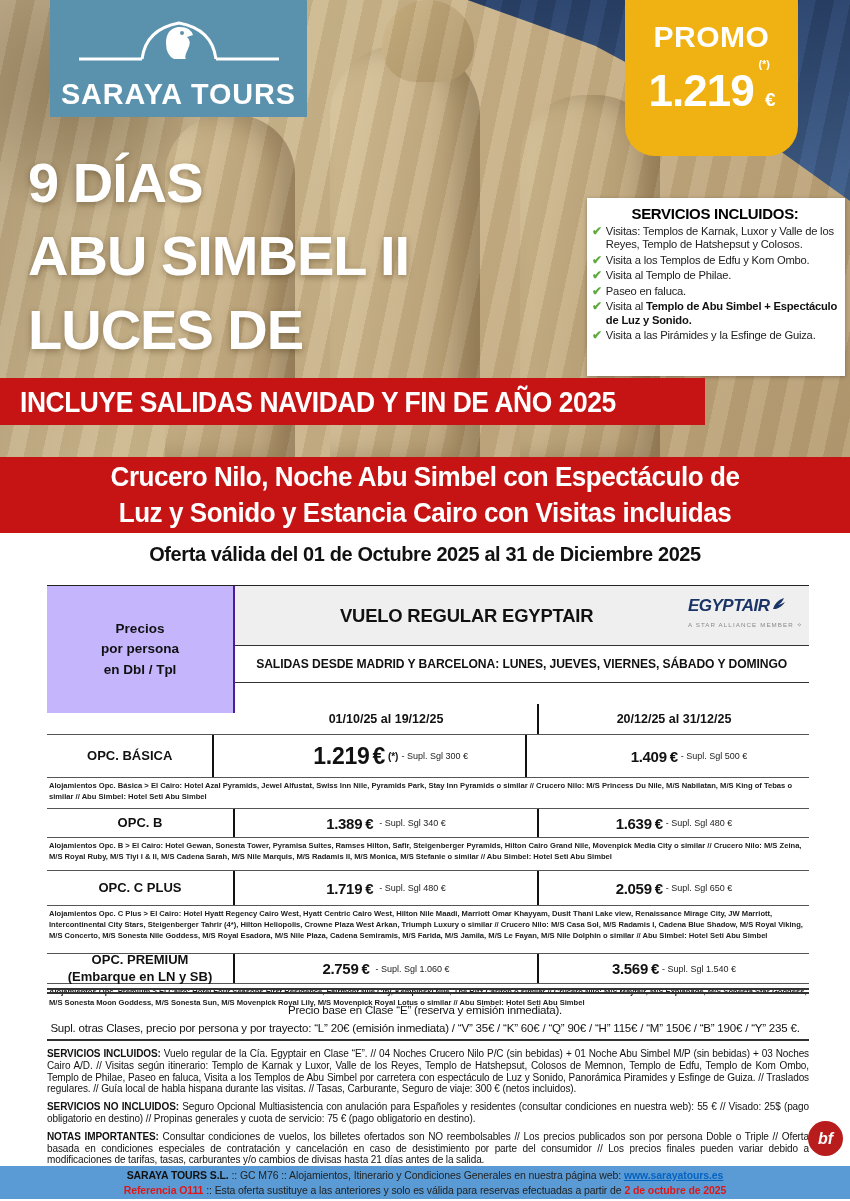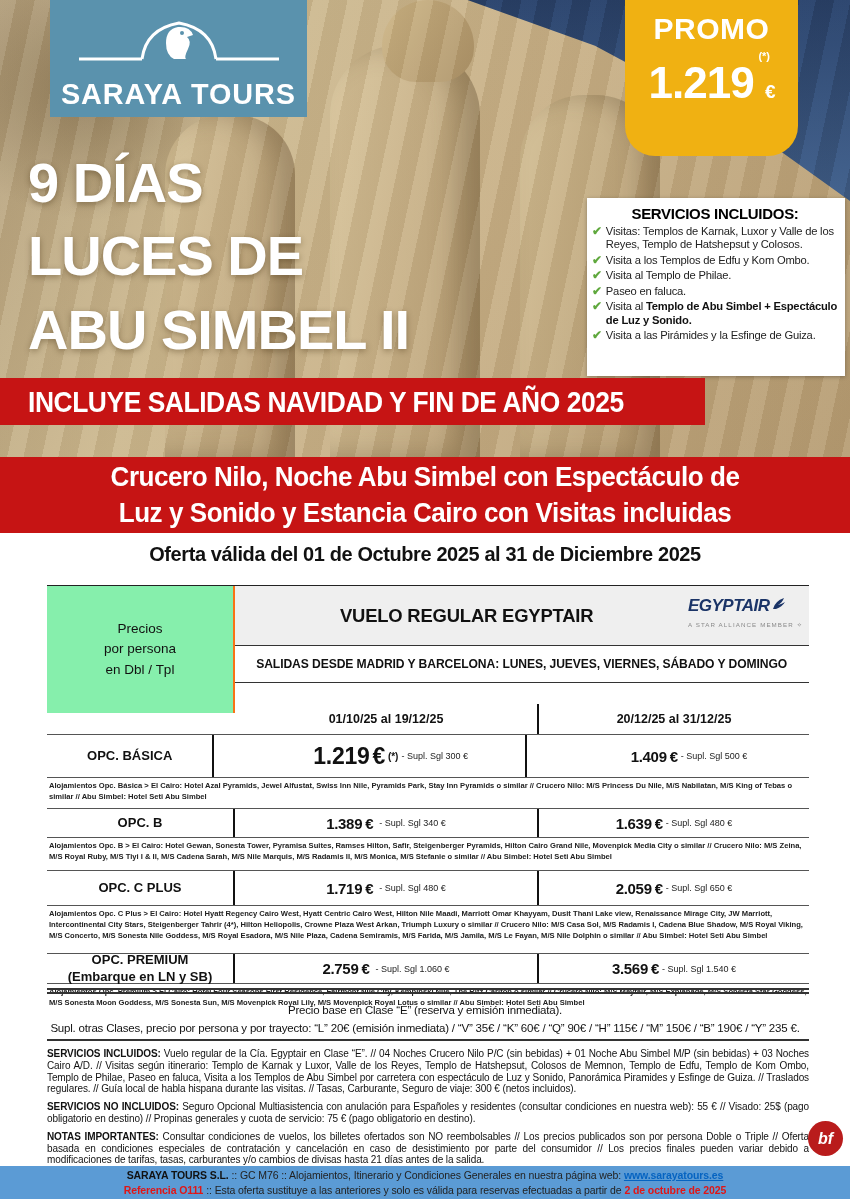--- a/index.html
+++ b/index.html
@@ -36,55 +36,55 @@
 
   
   .logo-box{position:absolute;left:50px;top:0;width:257px;height:117px;background:var(--teal);
     display:flex;flex-direction:column;align-items:center;justify-content:flex-end;padding-bottom:6px;}
   .logo-text{color:#fff;font-size:30px;font-weight:bold;letter-spacing:1px;white-space:nowrap;
     transform:scaleX(.96);}
 
   
   .promo{position:absolute;left:625px;top:0;width:173px;height:156px;background:var(--yellow);
     border-radius:0 0 30px 30px;color:#fff;text-align:center;}
-  .promo-label{font-size:30px;font-weight:bold;margin-top:12px;letter-spacing:.5px;}
+  .promo-label{font-size:30px;font-weight:bold;margin-top:20px;letter-spacing:.5px;}
   .promo-star{display:block;text-align:right;padding-right:28px;font-size:11px;font-weight:bold;margin-top:4px;}
   .promo-price{font-size:44px;font-weight:bold;line-height:.95;letter-spacing:-1px;}
   .promo-cur{font-size:19px;font-weight:bold;}
 
   
   .hero-title{position:absolute;left:28px;top:146px;color:#fff;font-weight:bold;font-size:56px;
     line-height:1.31;letter-spacing:-1px;text-shadow:0 2px 6px rgba(60,40,10,.4);white-space:nowrap;}
 
   
   .sv-box{position:absolute;left:587px;top:198px;width:258px;height:178px;background:#fff;
     box-shadow:0 1px 4px rgba(0,0,0,.3);padding:7px 7px 4px 5px;}
   .sv-title{text-align:center;font-weight:bold;font-size:15px;margin-bottom:3px;letter-spacing:-.3px;}
   .sv-item{display:flex;gap:4px;font-size:11.2px;line-height:1.2;margin-bottom:2px;letter-spacing:-.2px;color:#222;}
   .check{color:var(--green);font-size:12px;font-weight:bold;line-height:1.1;}
   .sv-text b{color:#111;}
 
   
   .band1{position:absolute;left:0;top:378px;width:705px;height:47px;background:var(--red);
-    display:flex;align-items:center;padding-left:28px;}
+    display:flex;align-items:center;padding-left:20px;}
   .band1 span{color:#fff;font-size:30px;font-weight:bold;letter-spacing:-.5px;white-space:nowrap;
     transform:scaleX(.88);transform-origin:left center;}
   .band2{position:absolute;left:0;top:457px;width:850px;height:76px;background:var(--red);
     display:flex;flex-direction:column;justify-content:center;text-align:center;}
   .band2 div{color:#fff;font-size:28px;font-weight:bold;line-height:1.27;letter-spacing:-.5px;
     transform:scaleX(.93);white-space:nowrap;}
   .validity{position:absolute;left:0;top:542px;width:100%;text-align:center;font-size:21px;
     font-weight:bold;color:#111;letter-spacing:-.4px;transform:scaleX(.95);white-space:nowrap;}
 
   
   .ptable{position:absolute;left:47px;top:585px;width:762px;color:#111;}
   .thead{display:flex;border-top:1.5px solid #222;}
-  .th-left{width:188px;height:127px;background:#86efac;border-right:2px solid #f97316;
+  .th-left{width:188px;height:127px;background:#c4b5fd;border-right:2px solid #4c1d95;
     display:flex;flex-direction:column;align-items:center;justify-content:center;
-    font-weight:normal;font-size:13.5px;line-height:1.5;}
+    font-weight:bold;font-size:13.5px;line-height:1.5;}
   .th-right{width:574px;}
   .airline-row{height:60px;background:#efefef;position:relative;display:flex;align-items:center;justify-content:center;
     border-bottom:1.5px solid #333;}
   .airline-title{font-size:19px;font-weight:bold;letter-spacing:-.2px;transform:scaleX(.97);margin-right:110px;}
   .eg-logo{position:absolute;right:6px;top:10px;text-align:left;}
   .eg-name{font-style:italic;font-weight:bold;color:var(--navy);font-size:17px;letter-spacing:-.5px;display:flex;align-items:center;gap:2px;}
   .eg-sub{font-size:6.2px;color:#8a8a8a;letter-spacing:1.1px;margin-top:5px;}
   .salidas-row{height:37px;display:flex;align-items:center;justify-content:center;border-bottom:1.5px solid #333;}
   .salidas-row span{font-size:12.5px;font-weight:bold;letter-spacing:-.1px;transform:scaleX(.97);white-space:nowrap;}
   .dates-row{height:30px;display:flex;margin-top:21px;}
@@ -165,22 +165,22 @@
   </div>
 
   <div class="promo">
     <div class="promo-label">PROMO</div>
     <span class="promo-star">(*)</span>
     <div class="promo-price"><span>1.219</span> <span class="promo-cur">€</span></div>
   </div>
 
   <div class="hero-title">
     <div>9 DÍAS</div>
+    <div>ABU SIMBEL II</div>
     <div>LUCES DE</div>
-    <div>ABU SIMBEL II</div>
   </div>
 
   <div class="sv-box">
     <div class="sv-title">SERVICIOS INCLUIDOS:</div>
     <div class="sv-item">
         <span class="check">✔</span>
         <span class="sv-text"><span>Visitas: Templos de Karnak, Luxor y Valle de los Reyes, Templo de Hatshepsut y Colosos.</span><b></b></span>
       </div>
     <div class="sv-item">
         <span class="check">✔</span>

